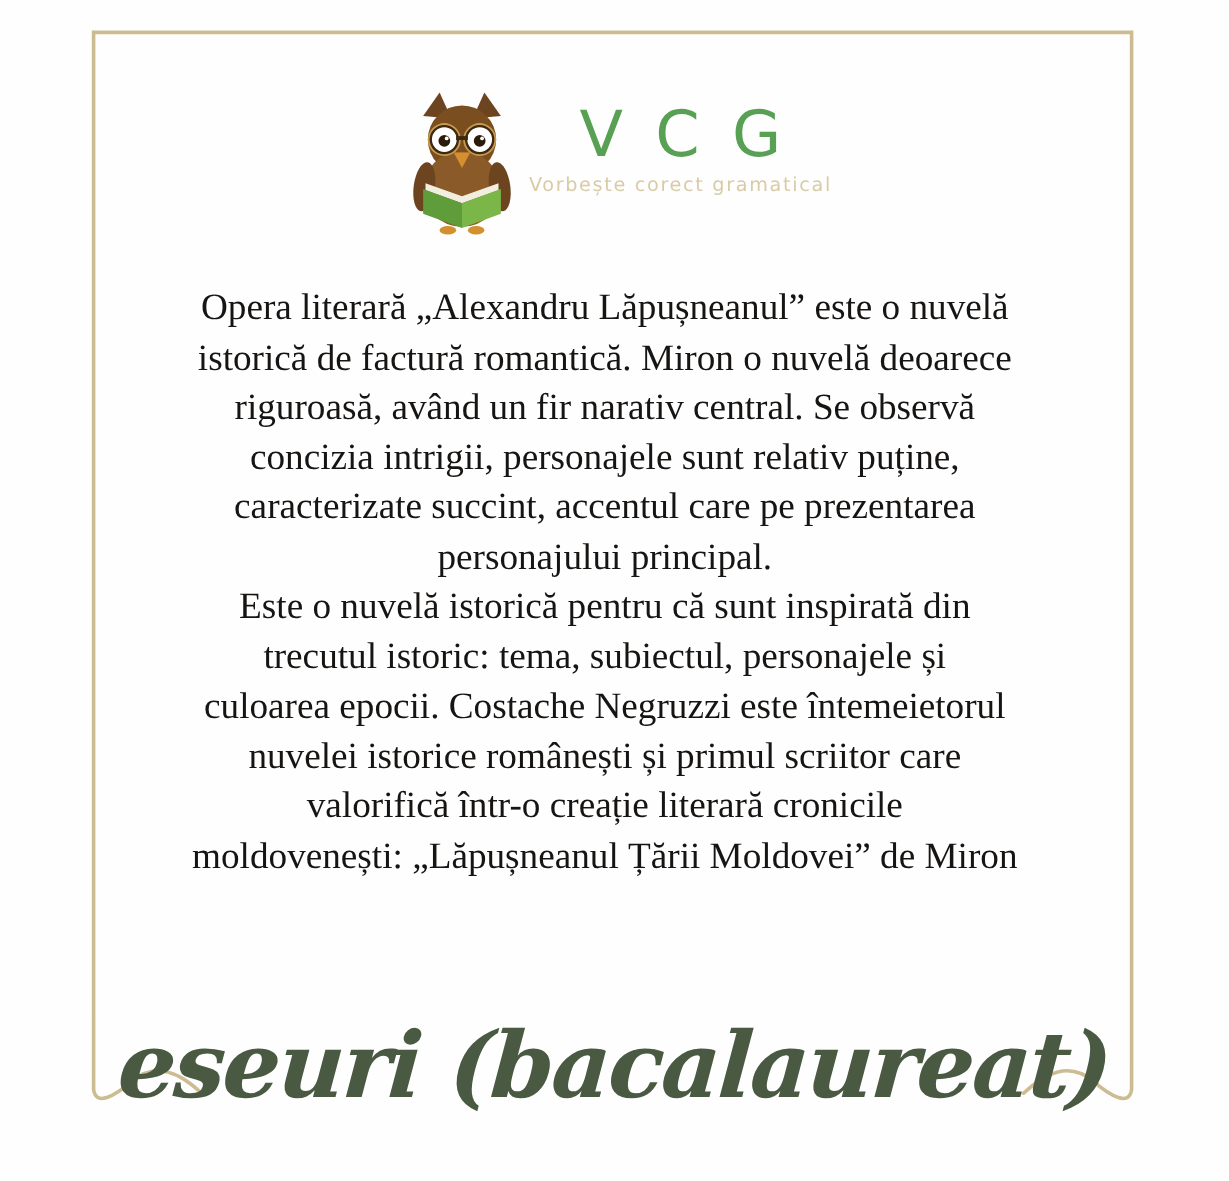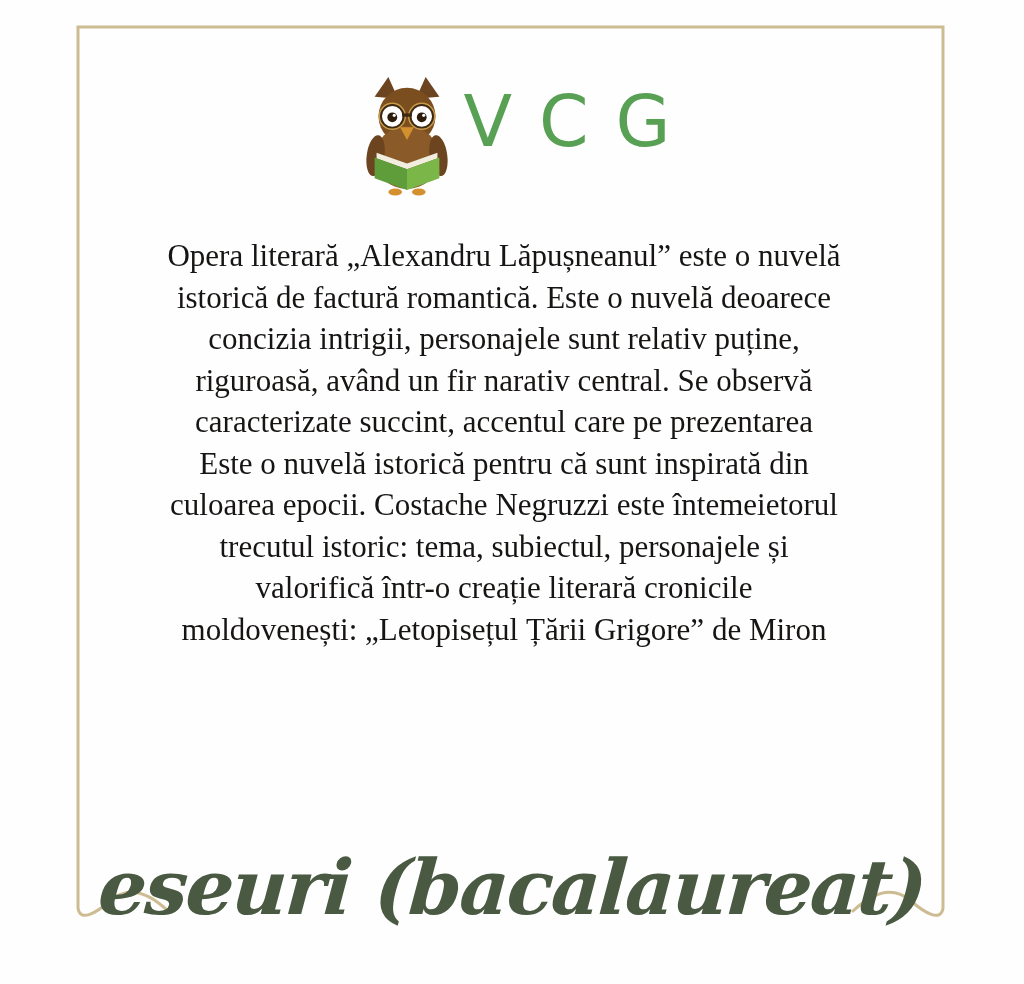--- a/index.html
+++ b/index.html
@@ -13,21 +13,21 @@
   .frame-svg{position:absolute;left:0;top:0;width:1024px;height:984px;pointer-events:none;}
   
   .logo{
     position:absolute;top:74px;left:0;right:0;
     display:flex;justify-content:center;align-items:flex-start;
   }
   .owl{width:108px;height:122px;flex:0 0 auto;margin-right:2px;}
   .logo-text{display:flex;flex-direction:column;align-items:center;margin-top:12px;}
   .brand{
     font-family:"DejaVu Sans", sans-serif;
-    font-size:71px;line-height:1;
+    font-size:53px;line-height:1;
     font-weight:400;
     color:var(--brand-green,#58a154);
     letter-spacing:27px;
     margin-right:-27px; 
     white-space:nowrap;
   }
   .tagline{
     font-family:"DejaVu Sans", sans-serif;
     font-size:16px;line-height:1.2;
     color:var(--tagline-tan,#d9cba6);
@@ -106,31 +106,34 @@
         <path d="M86 79 L55 90 L55 96 L86 85 Z" fill="#f1eddf"></path>
         <path d="M22 84 L55 96 L55 117 L22 105 Z" fill="#5f9c3a"></path>
         <path d="M88 84 L55 96 L55 117 L88 105 Z" fill="#7ab648"></path>
       </g>
 
       <ellipse cx="43" cy="119" rx="7" ry="3.6" fill="#d4902f"></ellipse>
       <ellipse cx="67" cy="119" rx="7" ry="3.6" fill="#d4902f"></ellipse>
     </svg>
     <div class="logo-text">
       <div class="brand">VCG</div>
+      <div class="tagline">Vorbește corect gramatical</div>
     </div>
   </div>
 
   <div class="body-text">
     <div class="line">Opera literară „Alexandru Lăpușneanul” este o nuvelă</div>
-    <div class="line">istorică de factură romantică. Este o nuvelă deoarece</div>
+    <div class="line">istorică de factură romantică. Miron o nuvelă deoarece</div>
+    <div class="line">riguroasă, având un fir narativ central. Se observă</div>
     <div class="line">concizia intrigii, personajele sunt relativ puține,</div>
-    <div class="line">riguroasă, având un fir narativ central. Se observă</div>
     <div class="line">caracterizate succint, accentul care pe prezentarea</div>
+    <div class="line">personajului principal.</div>
     <div class="line">Este o nuvelă istorică pentru că sunt inspirată din</div>
+    <div class="line">trecutul istoric: tema, subiectul, personajele și</div>
     <div class="line">culoarea epocii. Costache Negruzzi este întemeietorul</div>
-    <div class="line">trecutul istoric: tema, subiectul, personajele și</div>
+    <div class="line">nuvelei istorice românești și primul scriitor care</div>
     <div class="line">valorifică într-o creație literară cronicile</div>
-    <div class="line">moldovenești: „Letopisețul Țării Grigore” de Miron</div>
+    <div class="line">moldovenești: „Lăpușneanul Țării Moldovei” de Miron</div>
   </div>
 
   <div class="footer-script">eseuri (bacalaureat)</div>
 
 </div>
 
 </body></html>

